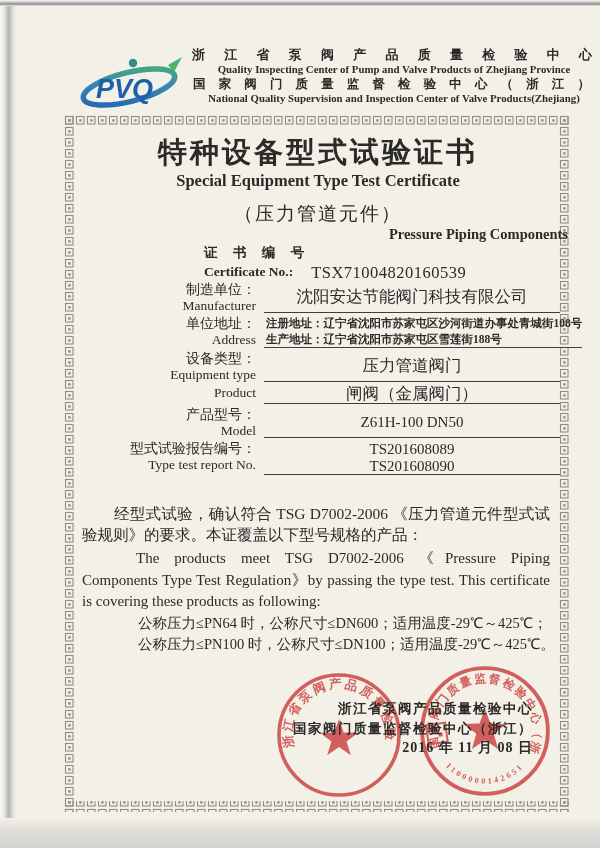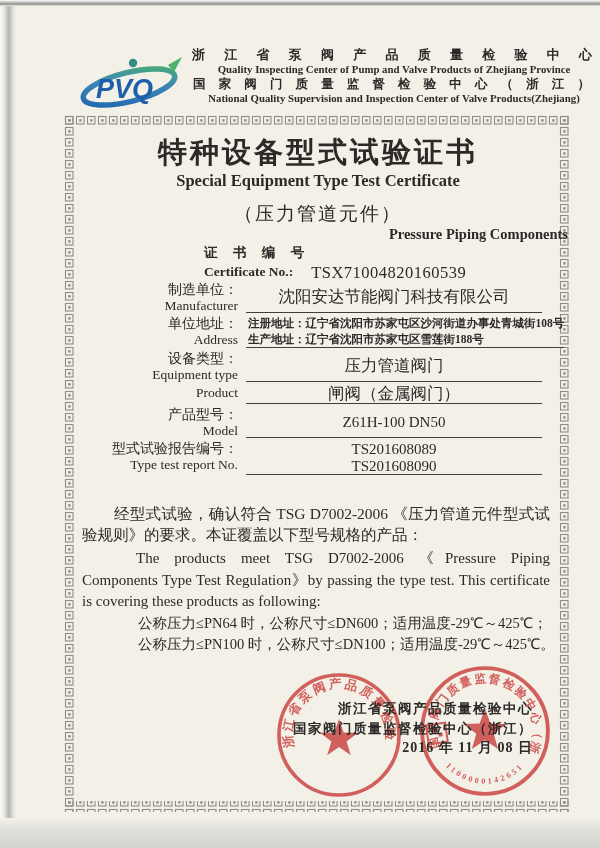--- a/index.html
+++ b/index.html
@@ -25,21 +25,21 @@
     font-size:16.5px;font-weight:bold;white-space:nowrap;}
   .sub-cn{position:absolute;top:84px;left:0;width:100%;text-align:center;
     font-size:19px;letter-spacing:2px;white-space:nowrap;}
   .sub-en{position:absolute;top:109px;left:0;width:100%;text-align:right;
     font-size:14.5px;font-weight:bold;white-space:nowrap;}
   .cert-block{position:absolute;top:129px;left:136px;line-height:1;font-family:Liberation Serif, serif;}
   .cert-label-cn{font-size:13.5px;font-weight:bold;letter-spacing:6px;margin-bottom:5px;}
   .cert-row{display:flex;align-items:flex-start;}
   .cert-label-en{font-size:13.5px;font-weight:bold;}
   .cert-number{font-size:16.5px;margin-left:18px;letter-spacing:.5px;}
-  .fields{position:absolute;top:165px;left:0;width:474px;}
+  .fields{position:absolute;top:165px;left:18px;width:474px;}
   .field{display:flex;margin-bottom:3px;}
   .f-labels{width:170px;padding-right:8px;text-align:right;flex-shrink:0;}
   .f-label-cn{font-size:14px;line-height:16px;}
   .f-label-en{font-size:13.5px;line-height:15px;}
   .f-value{flex:1;border-bottom:1.5px solid #3f3e3c;display:flex;flex-direction:column;justify-content:center;}
   .v-center{text-align:center;font-size:16.5px;line-height:18px;}
   .v-line{text-align:center;font-size:15px;line-height:16.5px;}
   .v-addr{text-align:left;font-size:11.5px;line-height:15.5px;font-weight:bold;padding-left:2px;white-space:nowrap;}
   .paras{position:absolute;top:386px;left:14px;width:468px;}
   .p-cn{font-size:15.5px;line-height:21px;text-indent:32px;margin:0;text-align:justify;}

